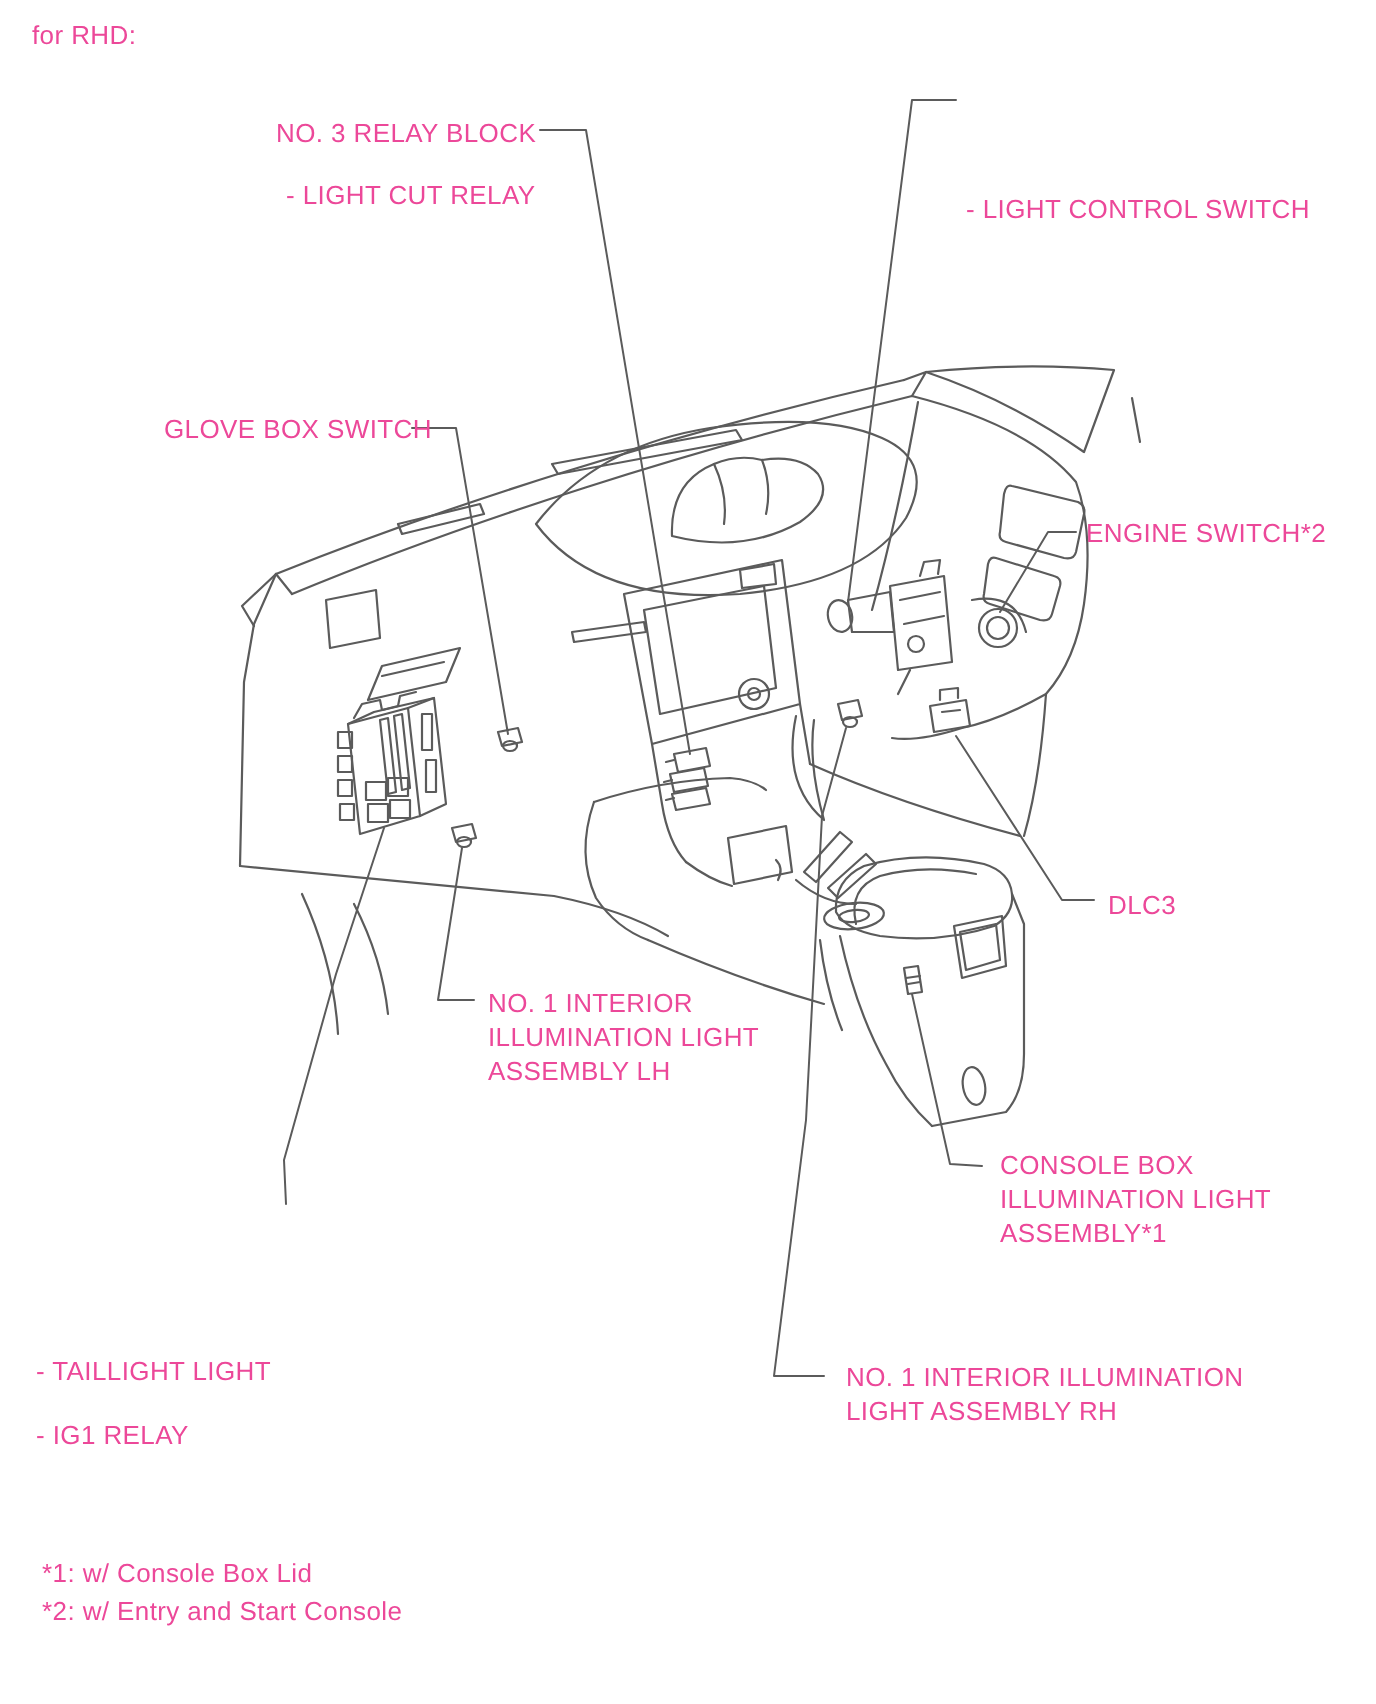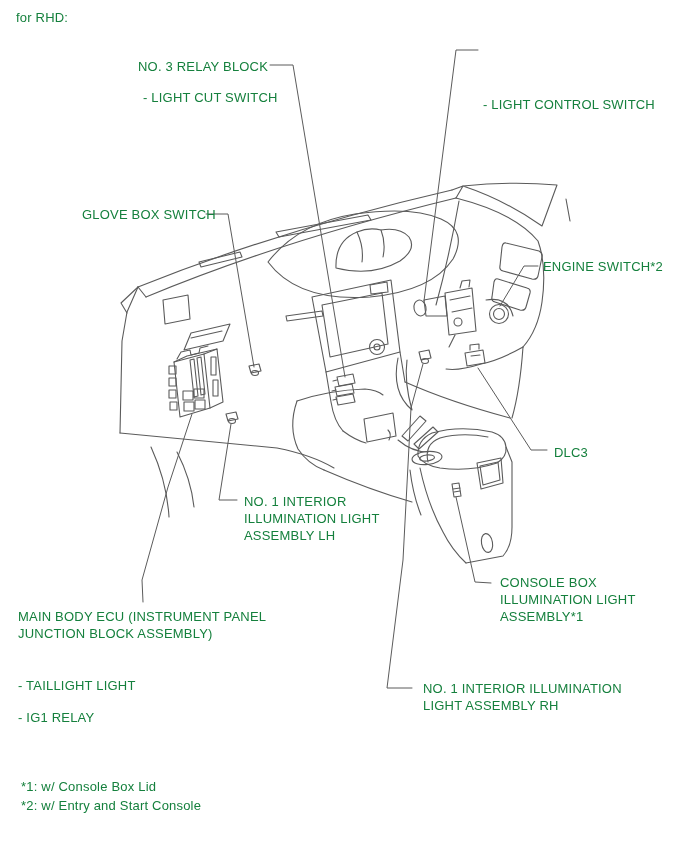--- a/index.html
+++ b/index.html
@@ -8,21 +8,21 @@
     width:688px;height:852px;
     background:#ffffff;
     font-family:"Liberation Sans",sans-serif;
     overflow:hidden;
   }
   svg.art{position:absolute;left:0;top:0;}
   .label{
     position:absolute;
     font-size:13px;
     line-height:17px;
-    color:#15803d;
+    color:#ec4899;
     white-space:pre-line;
     letter-spacing:0.2px;
   }
 </style>
 </head>
 <body>
 
 <div class="page">
 
   <svg class="art" width="688" height="852" viewBox="0 0 688 852">
@@ -187,37 +187,35 @@
         <path d="M491,583 L475,582 L456,497"></path>
         <path d="M143,602 L142,580 L168,487 L192,414"></path>
       </g>
     </g>
   </svg>
 
   <div class="label" style="left:16px;top:9px;">for RHD:</div>
 
   <div class="label" style="left:138px;top:58px;">NO. 3 RELAY BLOCK</div>
 
-  <div class="label" style="left:143px;top:89px;">- LIGHT CUT SWITCH</div>
+  <div class="label" style="left:143px;top:89px;">- LIGHT CUT RELAY</div>
 
 
   <div class="label" style="left:483px;top:96px;">- LIGHT CONTROL SWITCH</div>
 
   <div class="label" style="left:82px;top:206px;">GLOVE BOX SWITCH</div>
 
   <div class="label" style="left:543px;top:258px;">ENGINE SWITCH*2</div>
 
   <div class="label" style="left:554px;top:444px;">DLC3</div>
 
   <div class="label" style="left:244px;top:493px;">NO. 1 INTERIOR
 ILLUMINATION LIGHT
 ASSEMBLY LH</div>
 
-  <div class="label" style="left:18px;top:608px;">MAIN BODY ECU (INSTRUMENT PANEL
-JUNCTION BLOCK ASSEMBLY)</div>
 
   <div class="label" style="left:18px;top:677px;">- TAILLIGHT LIGHT</div>
 
   <div class="label" style="left:18px;top:709px;">- IG1 RELAY</div>
 
   <div class="label" style="left:500px;top:574px;">CONSOLE BOX
 ILLUMINATION LIGHT
 ASSEMBLY*1</div>
 
   <div class="label" style="left:423px;top:680px;">NO. 1 INTERIOR ILLUMINATION

